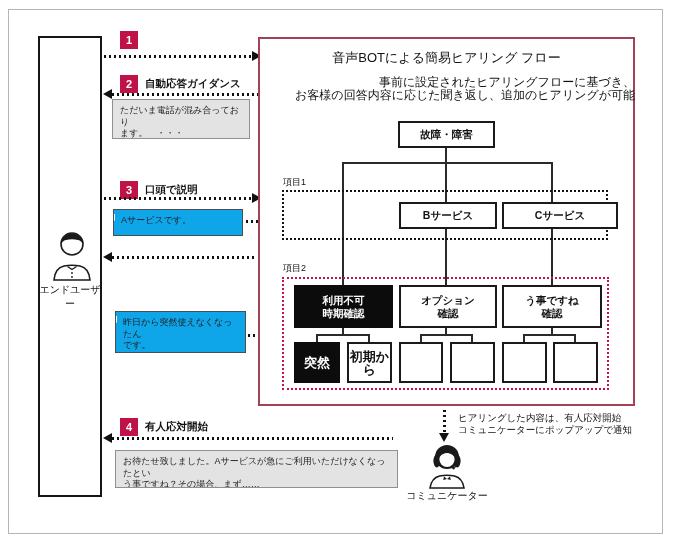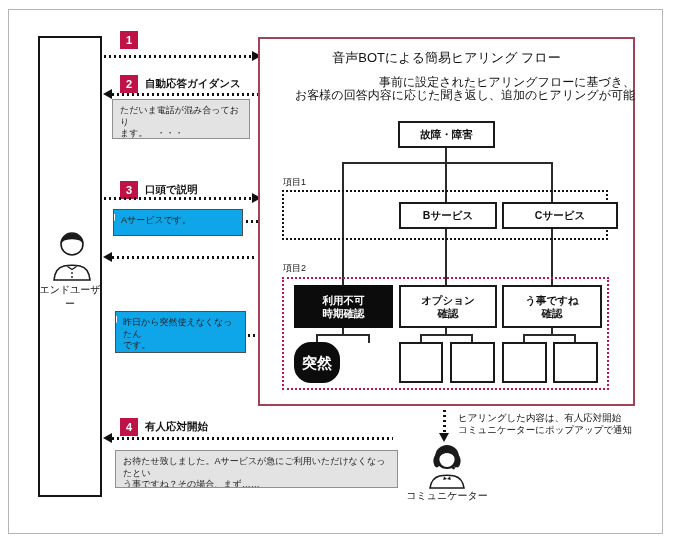--- a/index.html
+++ b/index.html
@@ -22,21 +22,21 @@
   .tri.r{border-left:9px solid #111;border-top:5px solid transparent;border-bottom:5px solid transparent;}
   .tri.l{border-right:9px solid #111;border-top:5px solid transparent;border-bottom:5px solid transparent;}
   .tri.d{border-top:9px solid #111;border-left:5px solid transparent;border-right:5px solid transparent;}
   
   .ln{position:absolute;background:#2a2a2a;}
   
   .node{position:absolute;box-sizing:border-box;background:#fff;border:2px solid #1a1a1a;
         display:flex;align-items:center;justify-content:center;text-align:center;
         font-weight:bold;font-size:10.5px;line-height:13px;white-space:pre-line;color:#111;}
   .node.filled{background:#0c0c0c;border-color:#0c0c0c;color:#fff;}
-  .node.sm{font-size:15px;border-radius:17px;}
+  .node.sm{font-size:13px;}
   .itemlabel{position:absolute;font-size:9px;color:#111;}
   .dotted-rect{position:absolute;box-sizing:border-box;}
   .dotted-rect.k{border:2px dotted #111;}
   .dotted-rect.red{border:2px dotted #c4114d;}
   
   .bubble{position:absolute;box-sizing:border-box;font-size:9px;line-height:11.5px;
           padding:5px 7px;white-space:pre-line;color:#222;overflow:hidden;}
   .bubble.white{background:#0ea5e9;border:1.5px solid #4d4d4d;}
   .bubble.gray{background:#e3e3e3;border:1.5px solid #909090;}
   .bubble::before,.bubble::after{width:0;height:0;}
@@ -154,20 +154,21 @@
   <div class="itemlabel" style="left:283px;top:262px">項目2</div>
   <div class="dotted-rect red" style="left:282px;top:277px;width:327px;height:113px"></div>
   <div class="node filled" style="left:294px;top:285px;width:99px;height:43px">利用不可
 時期確認</div>
   <div class="node" style="left:399px;top:285px;width:98px;height:43px">オプション
 確認</div>
   <div class="node" style="left:502px;top:285px;width:100px;height:43px">う事ですね
 確認</div>
 
   <div class="node filled sm" style="left:294px;top:342px;width:46px;height:41px">突然</div>
+  <div class="node sm" style="left:347px;top:342px;width:45px;height:41px">初期から</div>
   <div class="node" style="left:399px;top:342px;width:44px;height:41px"></div>
   <div class="node" style="left:450px;top:342px;width:45px;height:41px"></div>
   <div class="node" style="left:502px;top:342px;width:45px;height:41px"></div>
   <div class="node" style="left:553px;top:342px;width:45px;height:41px"></div>
 
   <div class="dl-v" style="left:443px;top:410px;height:24px"></div>
   <span class="tri d" style="left:439px;top:433px"></span>
   <div class="note">ヒアリングした内容は、有人応対開始
 コミュニケーターにポップアップで通知</div>
 

